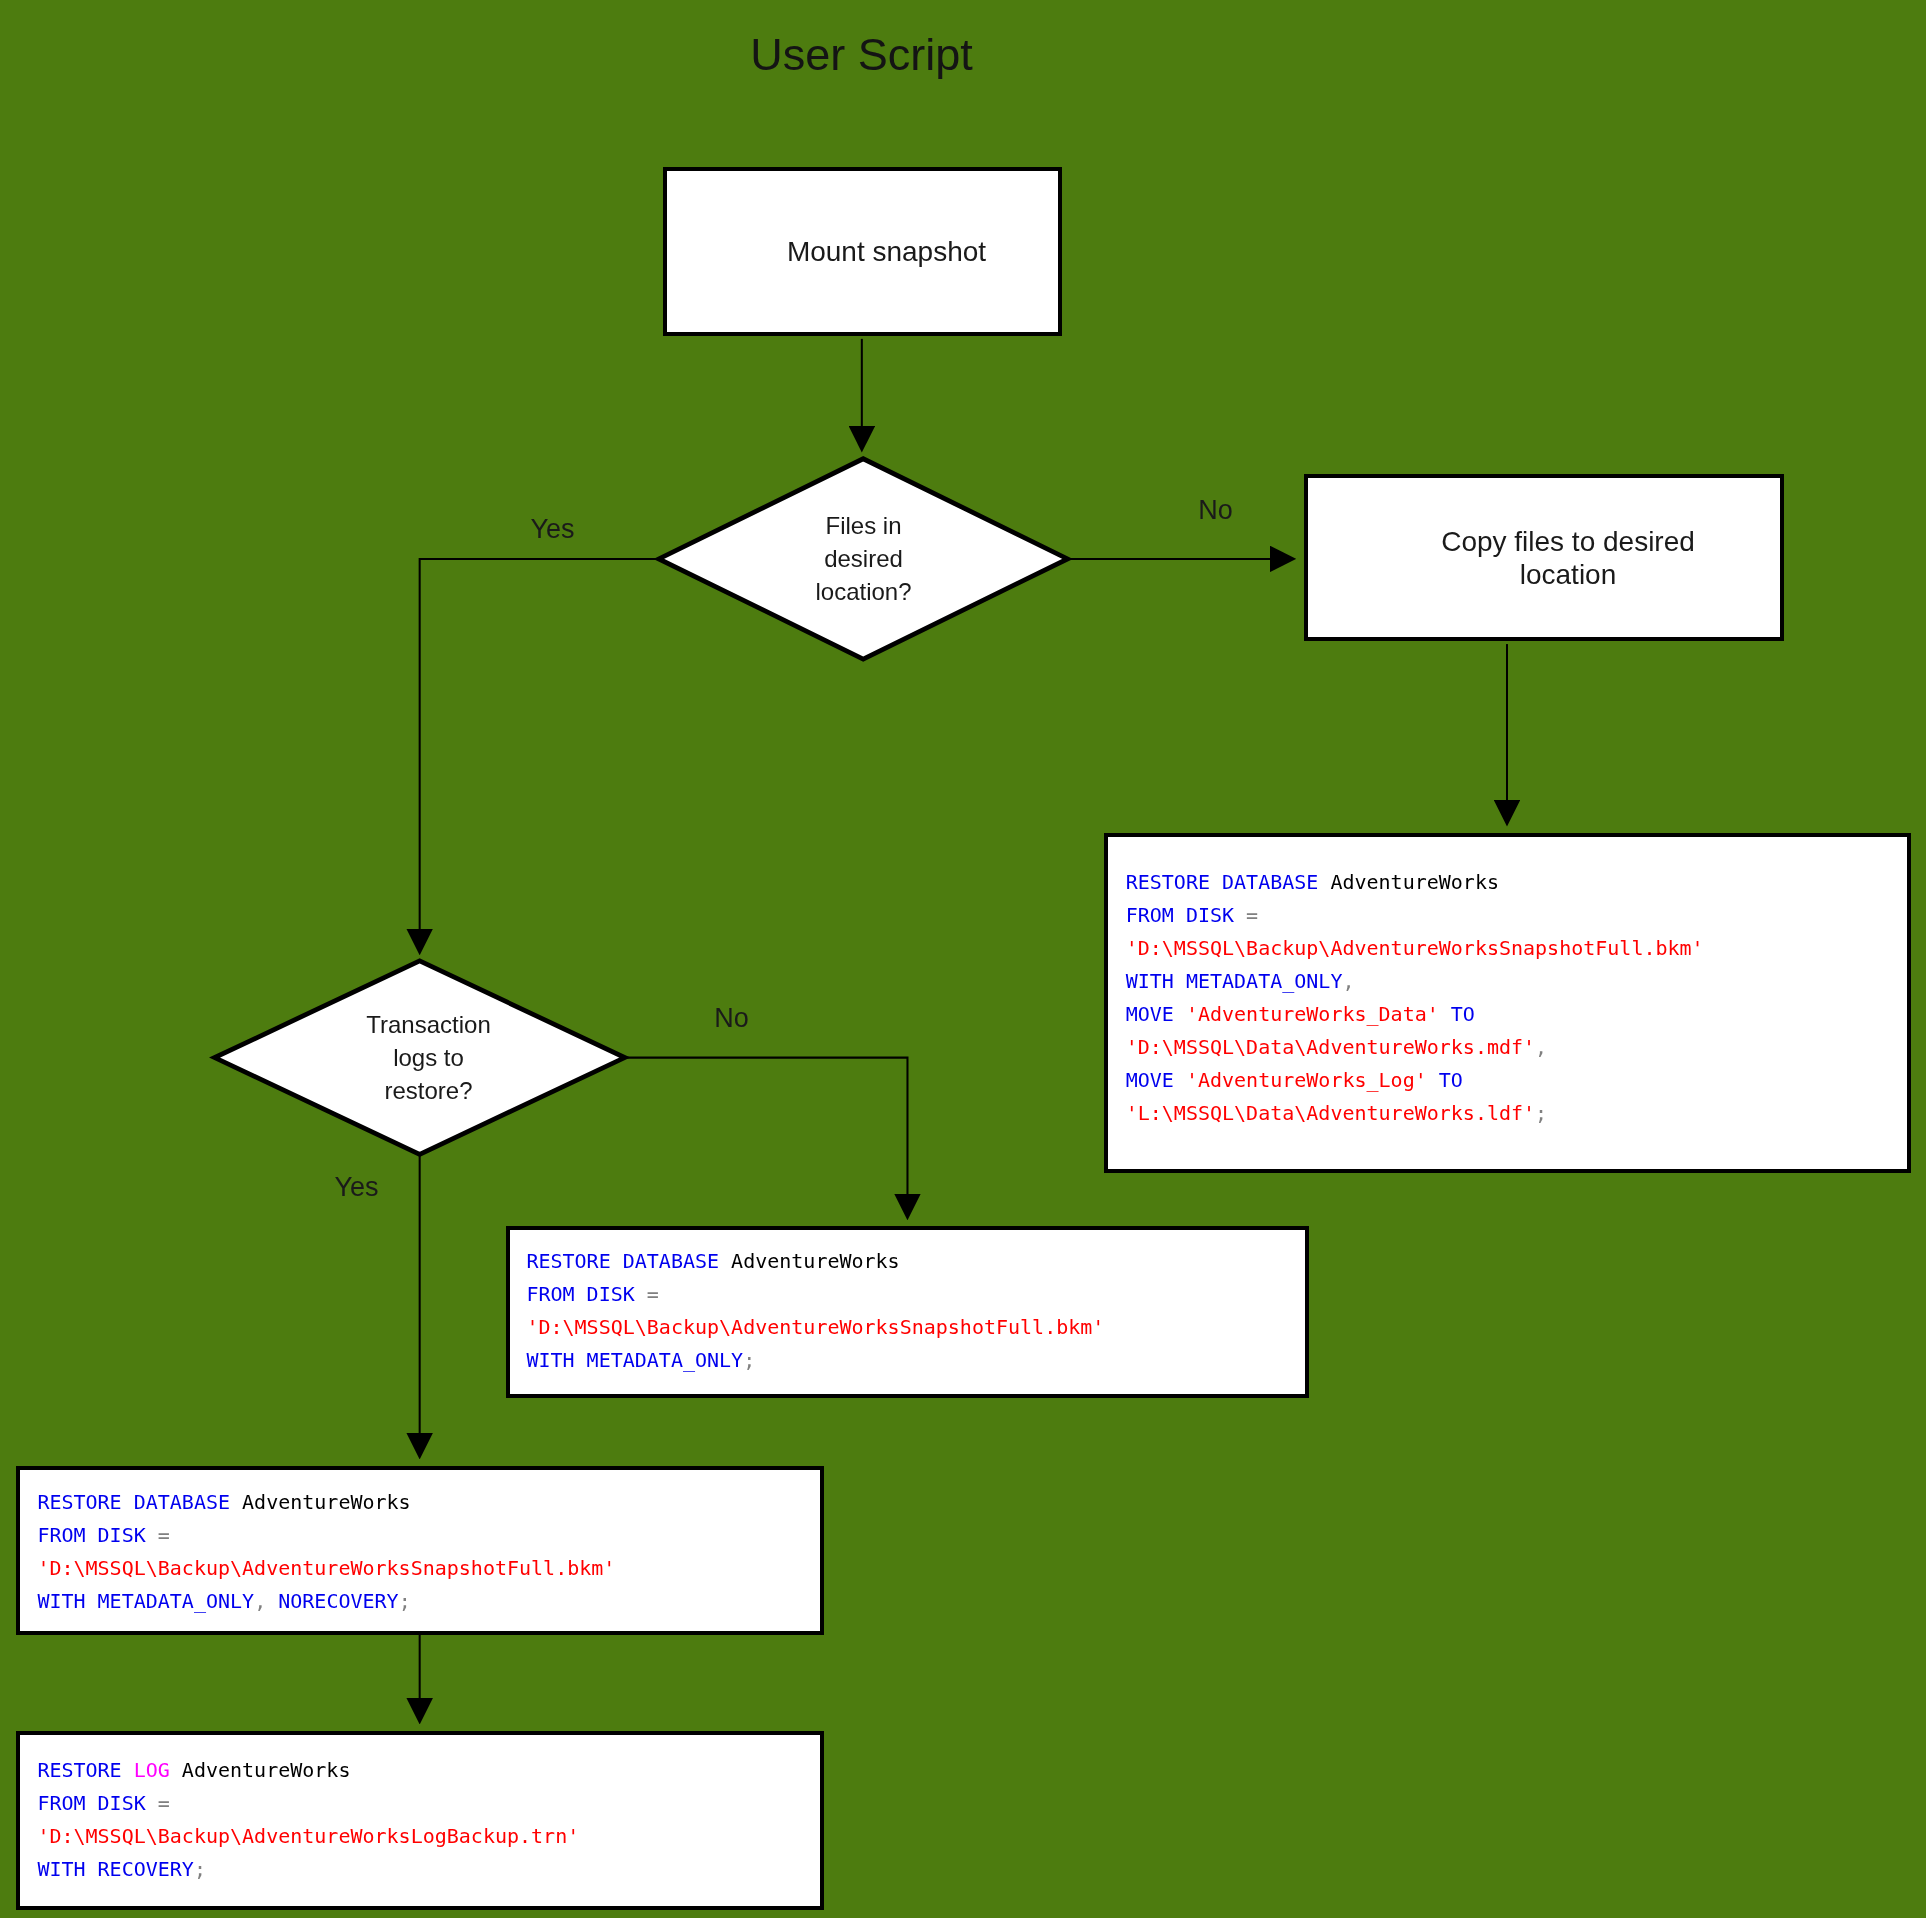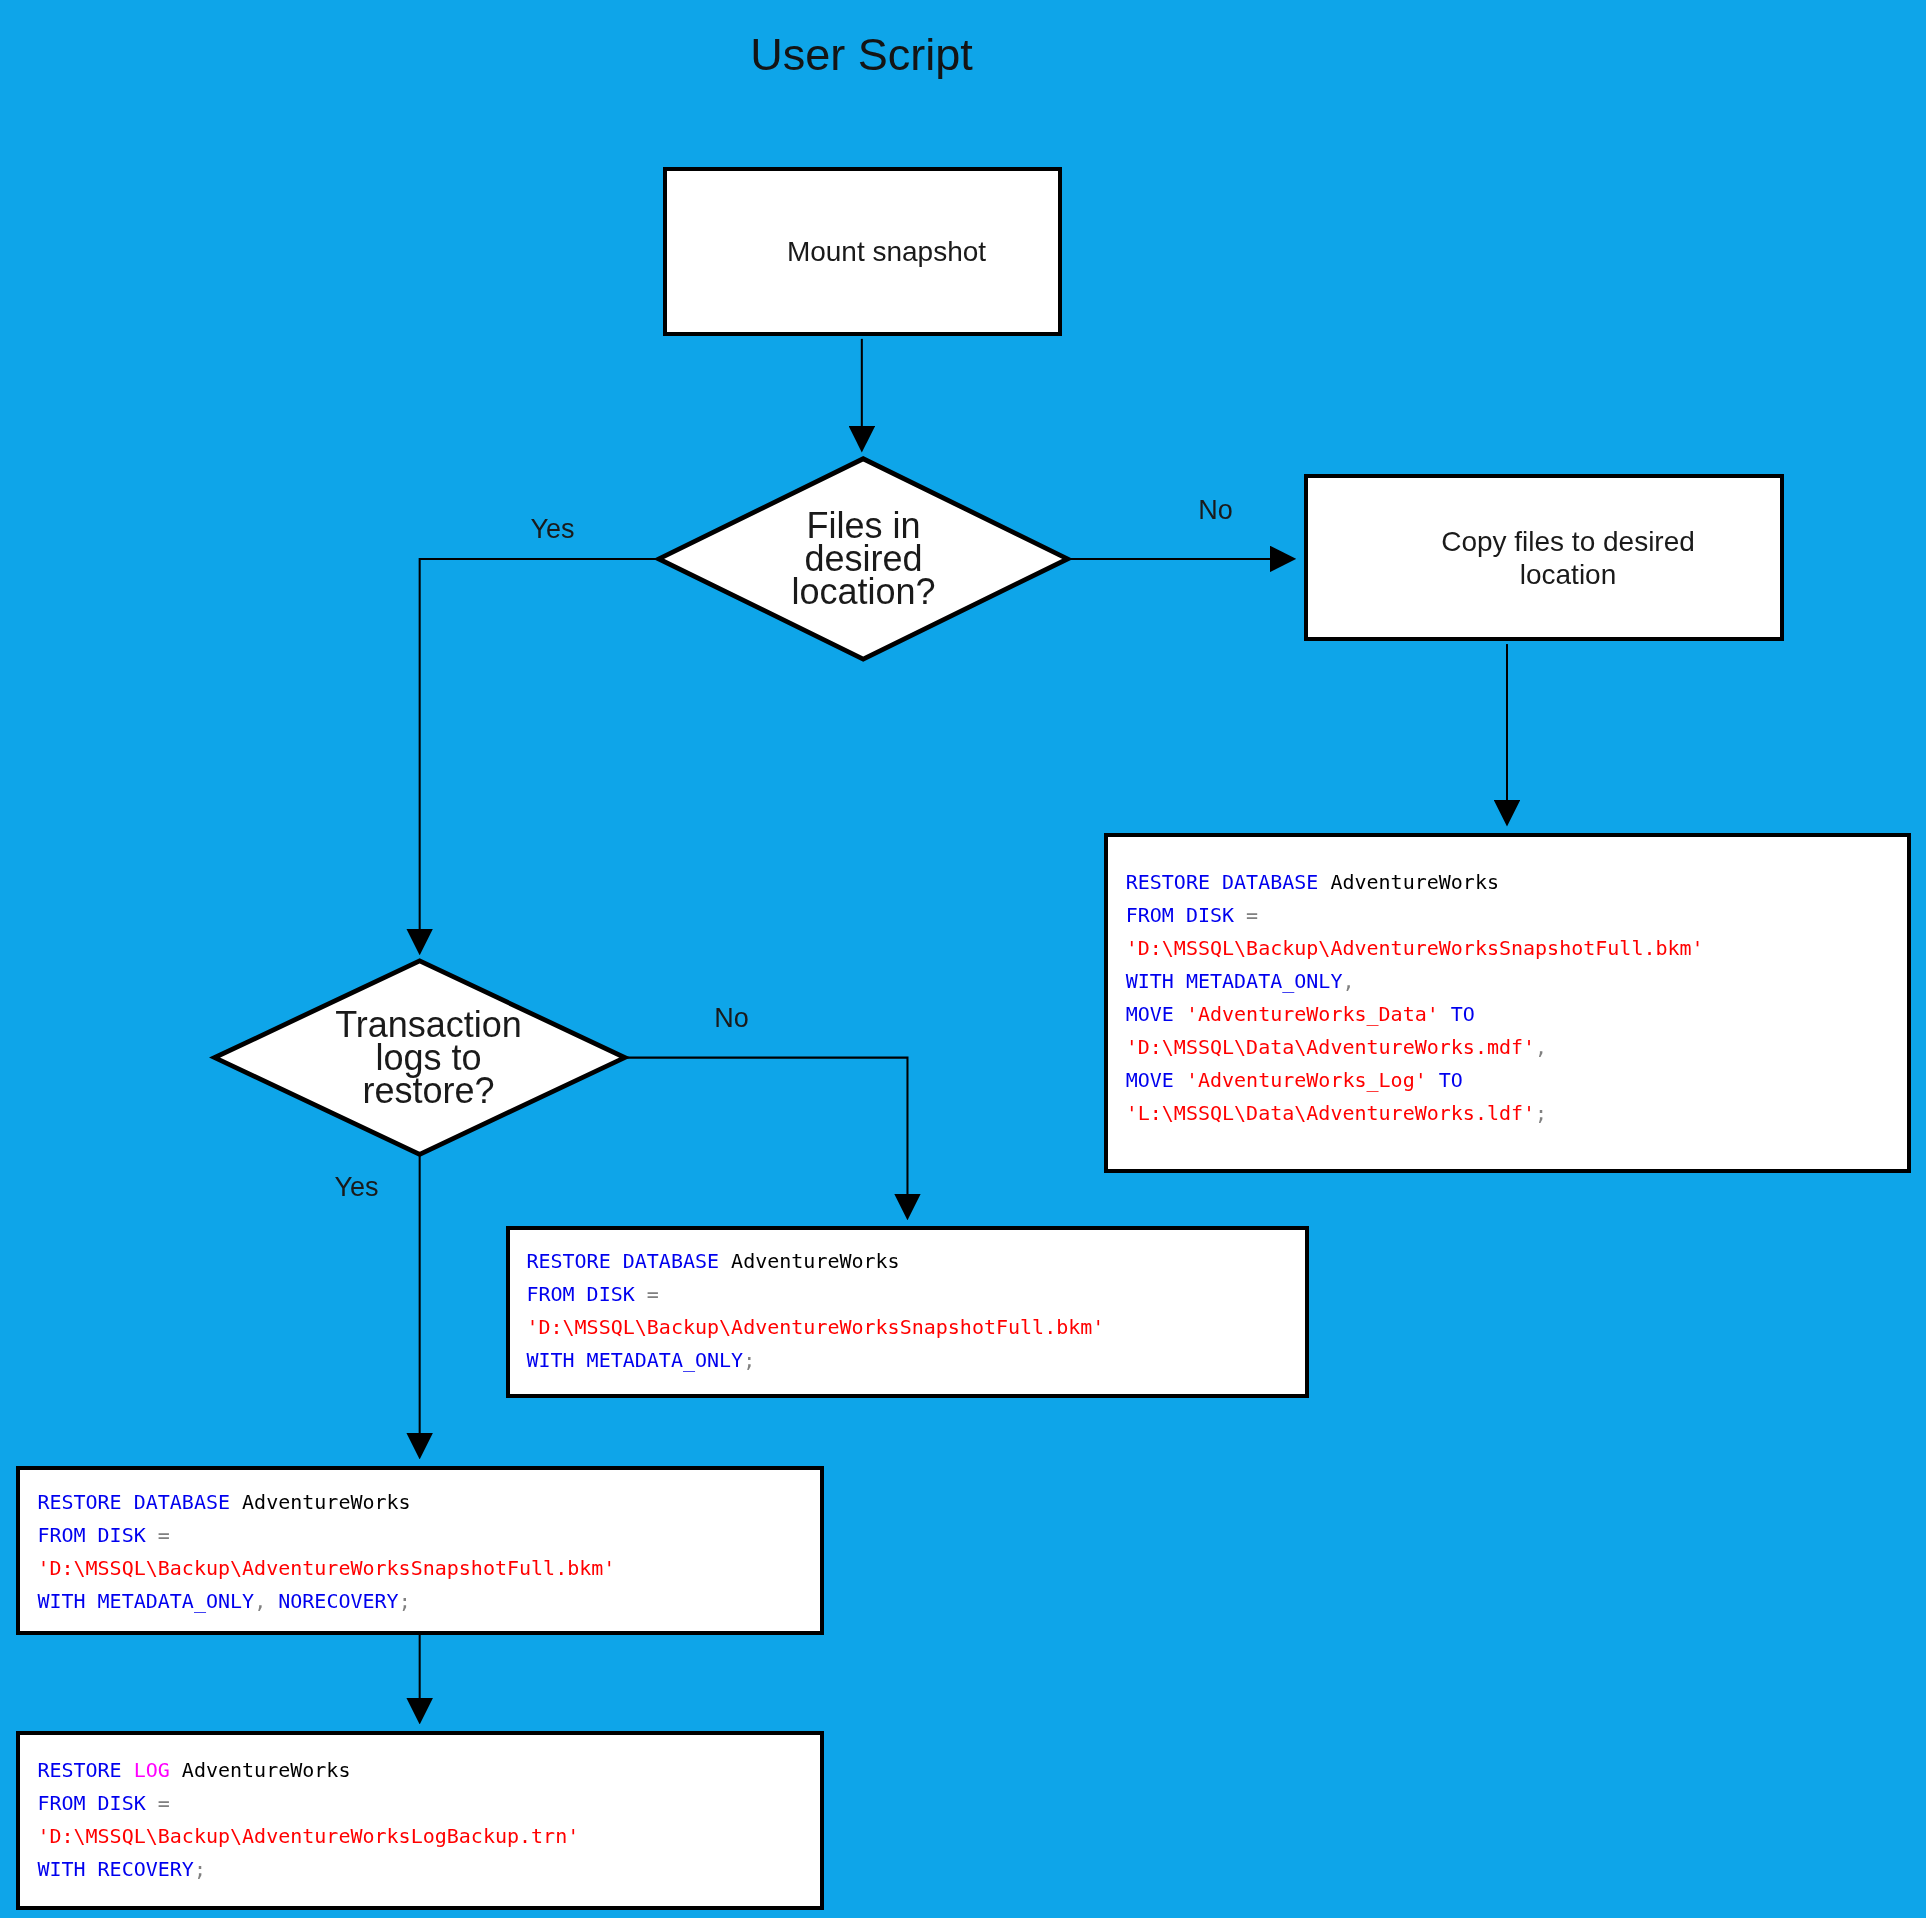--- a/index.html
+++ b/index.html
@@ -8,21 +8,21 @@
   .abs{position:absolute;}
   #flow-svg{position:absolute;left:0;top:0;}
   #title{left:657px;top:26px;width:409px;height:57px;line-height:57px;
          font-size:45px;text-align:center;color:#141414;}
   .node{background:#ffffff;border:4.8px solid #000;box-sizing:border-box;
         display:flex;align-items:center;justify-content:center;text-align:center;
         white-space:pre-line;font-size:28px;line-height:33px;color:#1a1a1a;padding-left:48px;}
   #mount-box{left:663px;top:167px;width:399px;height:169px;}
   #copy-box{left:1304px;top:474px;width:480px;height:167px;}
   .dlabel{display:flex;align-items:center;justify-content:center;text-align:center;
-          white-space:pre-line;font-size:36px;line-height:33px;color:#1a1a1a;}
+          white-space:pre-line;font-size:24px;line-height:33px;color:#1a1a1a;}
   #files-decision-label{left:727px;top:462px;width:273px;height:193px;}
   #logs-decision-label{left:292px;top:961px;width:273px;height:193px;}
   .elabel{font-size:27px;text-align:center;width:109px;height:33px;line-height:33px;color:#1a1a1a;}
   #files-yes-label{left:498px;top:513px;}
   #files-no-label{left:1161px;top:494px;}
   #logs-no-label{left:677px;top:1002px;}
   #logs-yes-label{left:302px;top:1171px;}
   .codebox{background:#ffffff;border:4.1px solid #000;box-sizing:border-box;
            font-family:"DejaVu Sans Mono",monospace;font-size:20px;line-height:33px;
            white-space:pre;overflow:hidden;}
@@ -33,21 +33,21 @@
   .code-line{height:33px;}
   .seg-kw{color:var(--kw,#0000ee);}
   .seg-str{color:var(--str,#ff0000);}
   .seg-op{color:var(--op,#808080);}
   .seg-id{color:var(--id,#000000);}
   .seg-log{color:var(--log,#ff00ff);}
 </style>
 </head>
 <body>
 
-<div id="canvas" style="background: #0ea5e9;">
+<div id="canvas" style="background: #4d7c0f;">
 
   <svg id="flow-svg" width="1926" height="1919" viewBox="0 0 2827 2816">
     <defs>
       <marker id="arrowhead" viewBox="0 0 10 10" refX="8.5" refY="5" markerWidth="13" markerHeight="13" orient="auto">
         <path d="M0 0 L10 5 L0 10 Z" fill="#000"></path>
       </marker>
     </defs>
 
     <path d="M1265 497 L1265 658" stroke="#000" stroke-width="3" fill="none" marker-end="url(#arrowhead)"></path>
     <path d="M967 820 L616 820 L616 1396" stroke="#000" stroke-width="3" fill="none" marker-end="url(#arrowhead)"></path>

